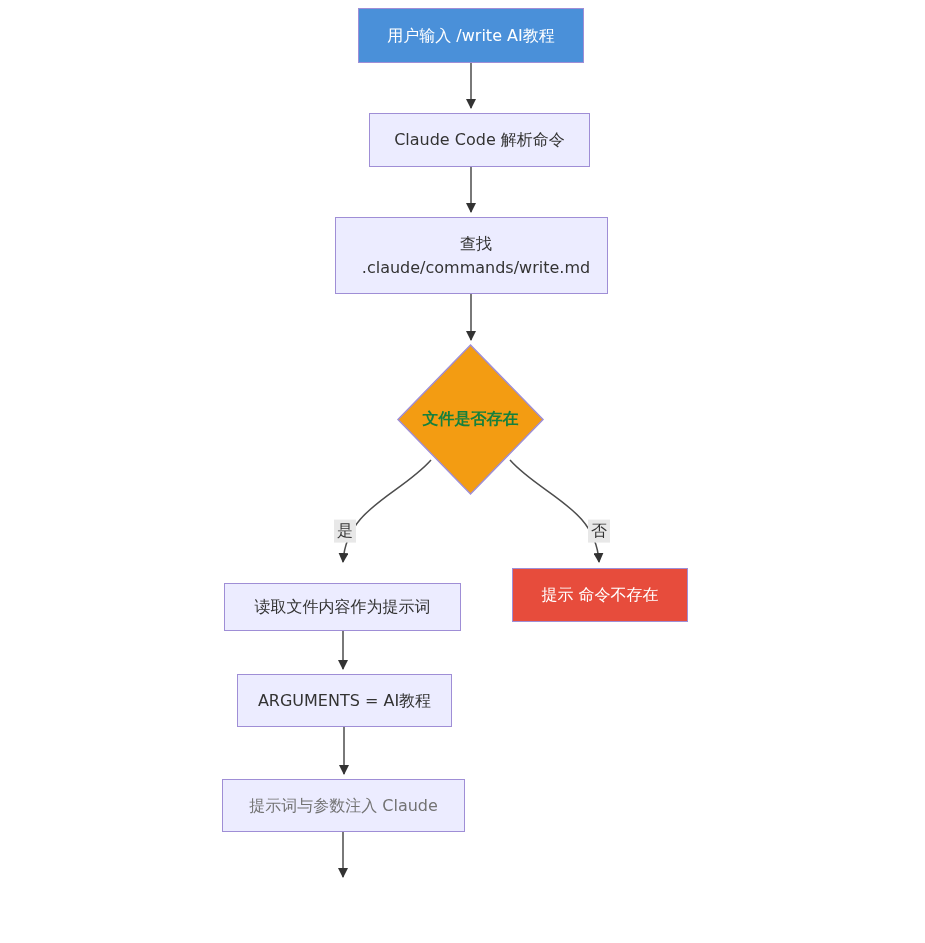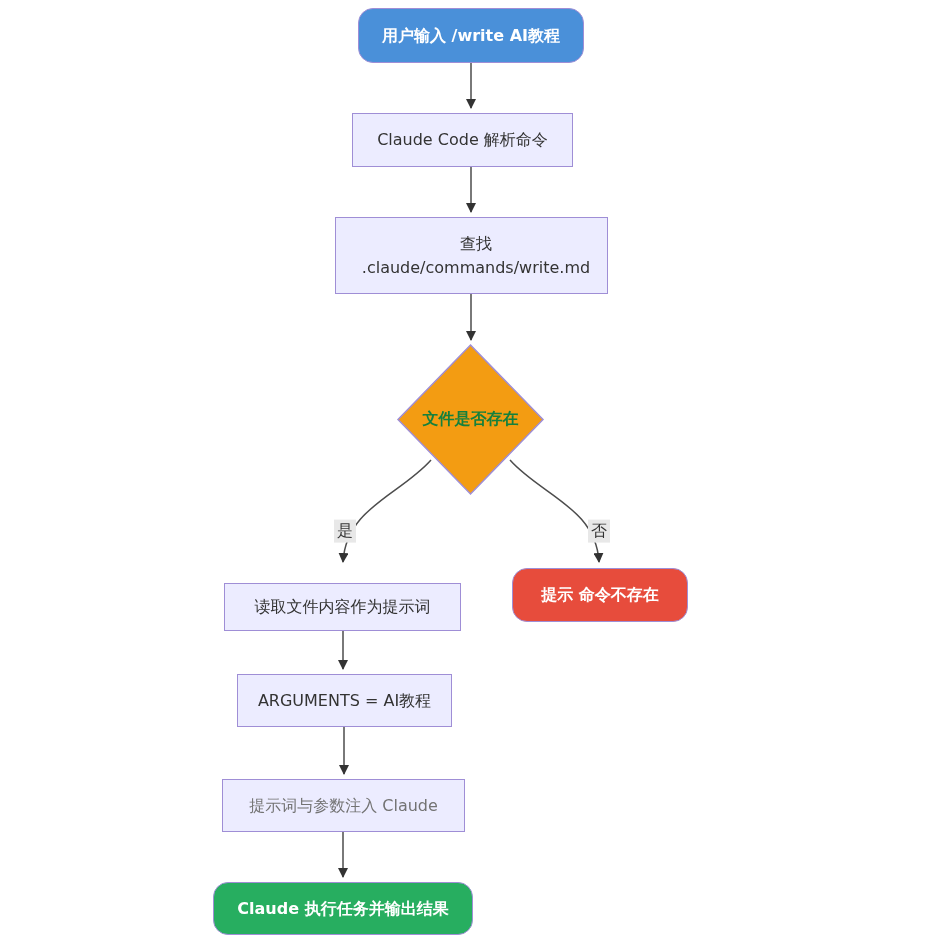--- a/index.html
+++ b/index.html
@@ -27,21 +27,21 @@
     display: flex;
     align-items: center;
     justify-content: center;
     text-align: center;
     font-size: 16px;
     line-height: 1.45;
     border: 1.5px solid #9f8ed6;
     box-sizing: border-box;
     color: #333333;
   }
-  .node.bold { font-weight: bold; border-radius: 15px; }
+  .node.bold { font-weight: normal; }
   .node .label { white-space: pre-line; }
   .diamond-label {
     position: absolute;
     display: flex;
     align-items: center;
     justify-content: center;
     text-align: center;
     font-size: 16px;
     font-weight: bold;
     color: #ffffff;
@@ -86,21 +86,21 @@
     <path class="edge-path" d="M344 727 V774" marker-end="url(#arrow)"></path>
     <path class="edge-path" d="M343 832 V877" marker-end="url(#arrow)"></path>
 
     <polygon class="diamond-shape" points="470.5,345 543,419.5 470.5,494 398,419.5" fill="#f39c12"></polygon>
   </svg>
 
   <div class="node bold" style="left: 358px; top: 8px; width: 226px; height: 55px; background: rgb(74, 144, 217); color: rgb(255, 255, 255);">
     <span class="label">用户输入 /write AI教程</span>
   </div>
 
-  <div class="node" style="left: 352px; top: 113px; width: 221px; height: 54px; background: rgb(236, 236, 255); color: rgb(51, 51, 51);">
+  <div class="node" style="left: 369px; top: 113px; width: 221px; height: 54px; background: rgb(236, 236, 255); color: rgb(51, 51, 51);">
     <span class="label">Claude Code 解析命令</span>
   </div>
 
   <div class="node" style="left: 335px; top: 217px; width: 273px; height: 77px; background: rgb(236, 236, 255); color: rgb(51, 51, 51); padding-left: 9px;">
     <span class="label">查找
 .claude/commands/write.md</span>
   </div>
 
   <div class="diamond-label" style="left: 398px; top: 345px; width: 145px; height: 149px; color: #15803d; font-family: Liberation Mono, monospace;">
     <span class="label">文件是否存在</span>
@@ -119,17 +119,14 @@
   </div>
 
   <div class="node bold" style="left: 512px; top: 568px; width: 176px; height: 54px; background: rgb(231, 76, 60); color: rgb(255, 255, 255);">
     <span class="label">提示 命令不存在</span>
   </div>
 
   <div class="node" style="left: 222px; top: 779px; width: 243px; height: 53px; background: rgb(236, 236, 255); color: #737373;">
     <span class="label">提示词与参数注入 Claude</span>
   </div>
 
-  <div class="node bold" style="left: 213px; top: 882px; width: 260px; height: 53px; background: rgb(39, 174, 96); color: rgb(255, 255, 255);">
-    <span class="label">Claude 执行任务并输出结果</span>
-  </div>
 
 </div>
 
 </body></html>

